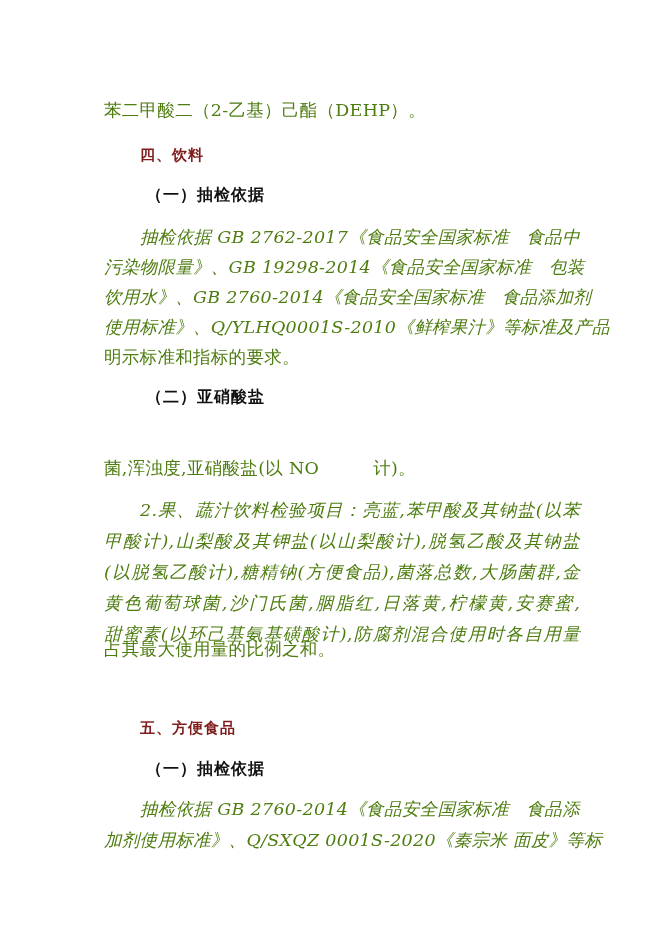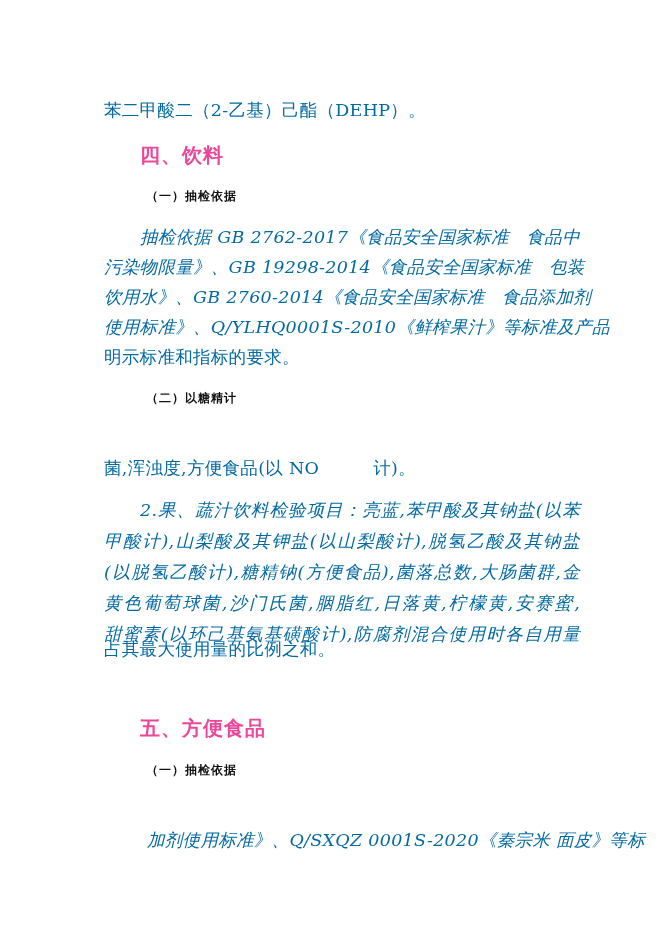--- a/index.html
+++ b/index.html
@@ -24,41 +24,41 @@
   }
   .line {
     position: absolute;
     left: 104px;
     width: 476px;
     height: 30px;
     line-height: 30px;
     font-size: 17.5px;
     white-space: nowrap;
     letter-spacing: 0.3px;
-    color: #0369a1;
+    color: #4d7c0f;
   }
   .line.justify {
     text-align: justify;
     text-align-last: justify;
     font-style: italic;
   }
   .indent { left: 140px; width: 440px; }
   .h1 {
     left: 140px;
     font-family: "DejaVu Sans", "Liberation Sans", sans-serif;
     font-weight: bold;
-    font-size: 20px;
-    color: #ec4899;
+    font-size: 15px;
+    color: #7f1d1d;
     letter-spacing: 1px;
   }
   .h2 {
     left: 146px;
-    font-family: Liberation Serif, serif;
+    font-family: Liberation Mono, monospace;
     font-weight: bold;
-    font-size: 12px;
+    font-size: 16px;
     color: #111;
     letter-spacing: 1px;
   }
   .gap { display: inline-block; width: 54px; }
 </style>
 </head>
 <body>
 
 <div class="page">
 
@@ -67,32 +67,33 @@
   <div class="line h1" style="top:140px;">四、饮料</div>
 
   <div class="line h2" style="top:181px;">（一）抽检依据</div>
 
   <div class="line indent justify" style="top:222px;">抽检依据 GB 2762-2017《食品安全国家标准　食品中</div>
   <div class="line justify" style="top:252px;">污染物限量》、GB 19298-2014《食品安全国家标准　包装</div>
   <div class="line justify" style="top:282px;">饮用水》、GB 2760-2014《食品安全国家标准　食品添加剂</div>
   <div class="line justify" style="top:312px;">使用标准》、Q/YLHQ0001S-2010《鲜榨果汁》等标准及产品</div>
   <div class="line" style="top:342px;">明示标准和指标的要求。</div>
 
-  <div class="line h2" style="top:383px;">（二）以糖精计</div>
+  <div class="line h2" style="top:383px;">（二）亚硝酸盐</div>
 
   <div class="line" style="top:453px;">
-    <span>菌,浑浊度,方便食品(以 NO</span><span class="gap"></span><span>计)。</span>
+    <span>菌,浑浊度,亚硝酸盐(以 NO</span><span class="gap"></span><span>计)。</span>
   </div>
 
   <div class="line indent justify" style="top:495px;">2.果、蔬汁饮料检验项目：亮蓝,苯甲酸及其钠盐(以苯</div>
   <div class="line justify" style="top:526px;">甲酸计),山梨酸及其钾盐(以山梨酸计),脱氢乙酸及其钠盐</div>
   <div class="line justify" style="top:557px;">(以脱氢乙酸计),糖精钠(方便食品),菌落总数,大肠菌群,金</div>
   <div class="line justify" style="top:619px;">甜蜜素(以环己基氨基磺酸计),防腐剂混合使用时各自用量</div>
   <div class="line justify" style="top:588px;">黄色葡萄球菌,沙门氏菌,胭脂红,日落黄,柠檬黄,安赛蜜,</div>
   <div class="line" style="top:634px;">占其最大使用量的比例之和。</div>
 
   <div class="line h1" style="top:713px;">五、方便食品</div>
 
   <div class="line h2" style="top:755px;">（一）抽检依据</div>
 
-  <div class="line justify" style="top:825px;margin-left:43px;">加剂使用标准》、Q/SXQZ 0001S-2020《秦宗米 面皮》等标</div>
+  <div class="line indent justify" style="top:794px;">抽检依据 GB 2760-2014《食品安全国家标准　食品添</div>
+  <div class="line justify" style="top:825px;">加剂使用标准》、Q/SXQZ 0001S-2020《秦宗米 面皮》等标</div>
 
 </div>
 
 </body></html>

